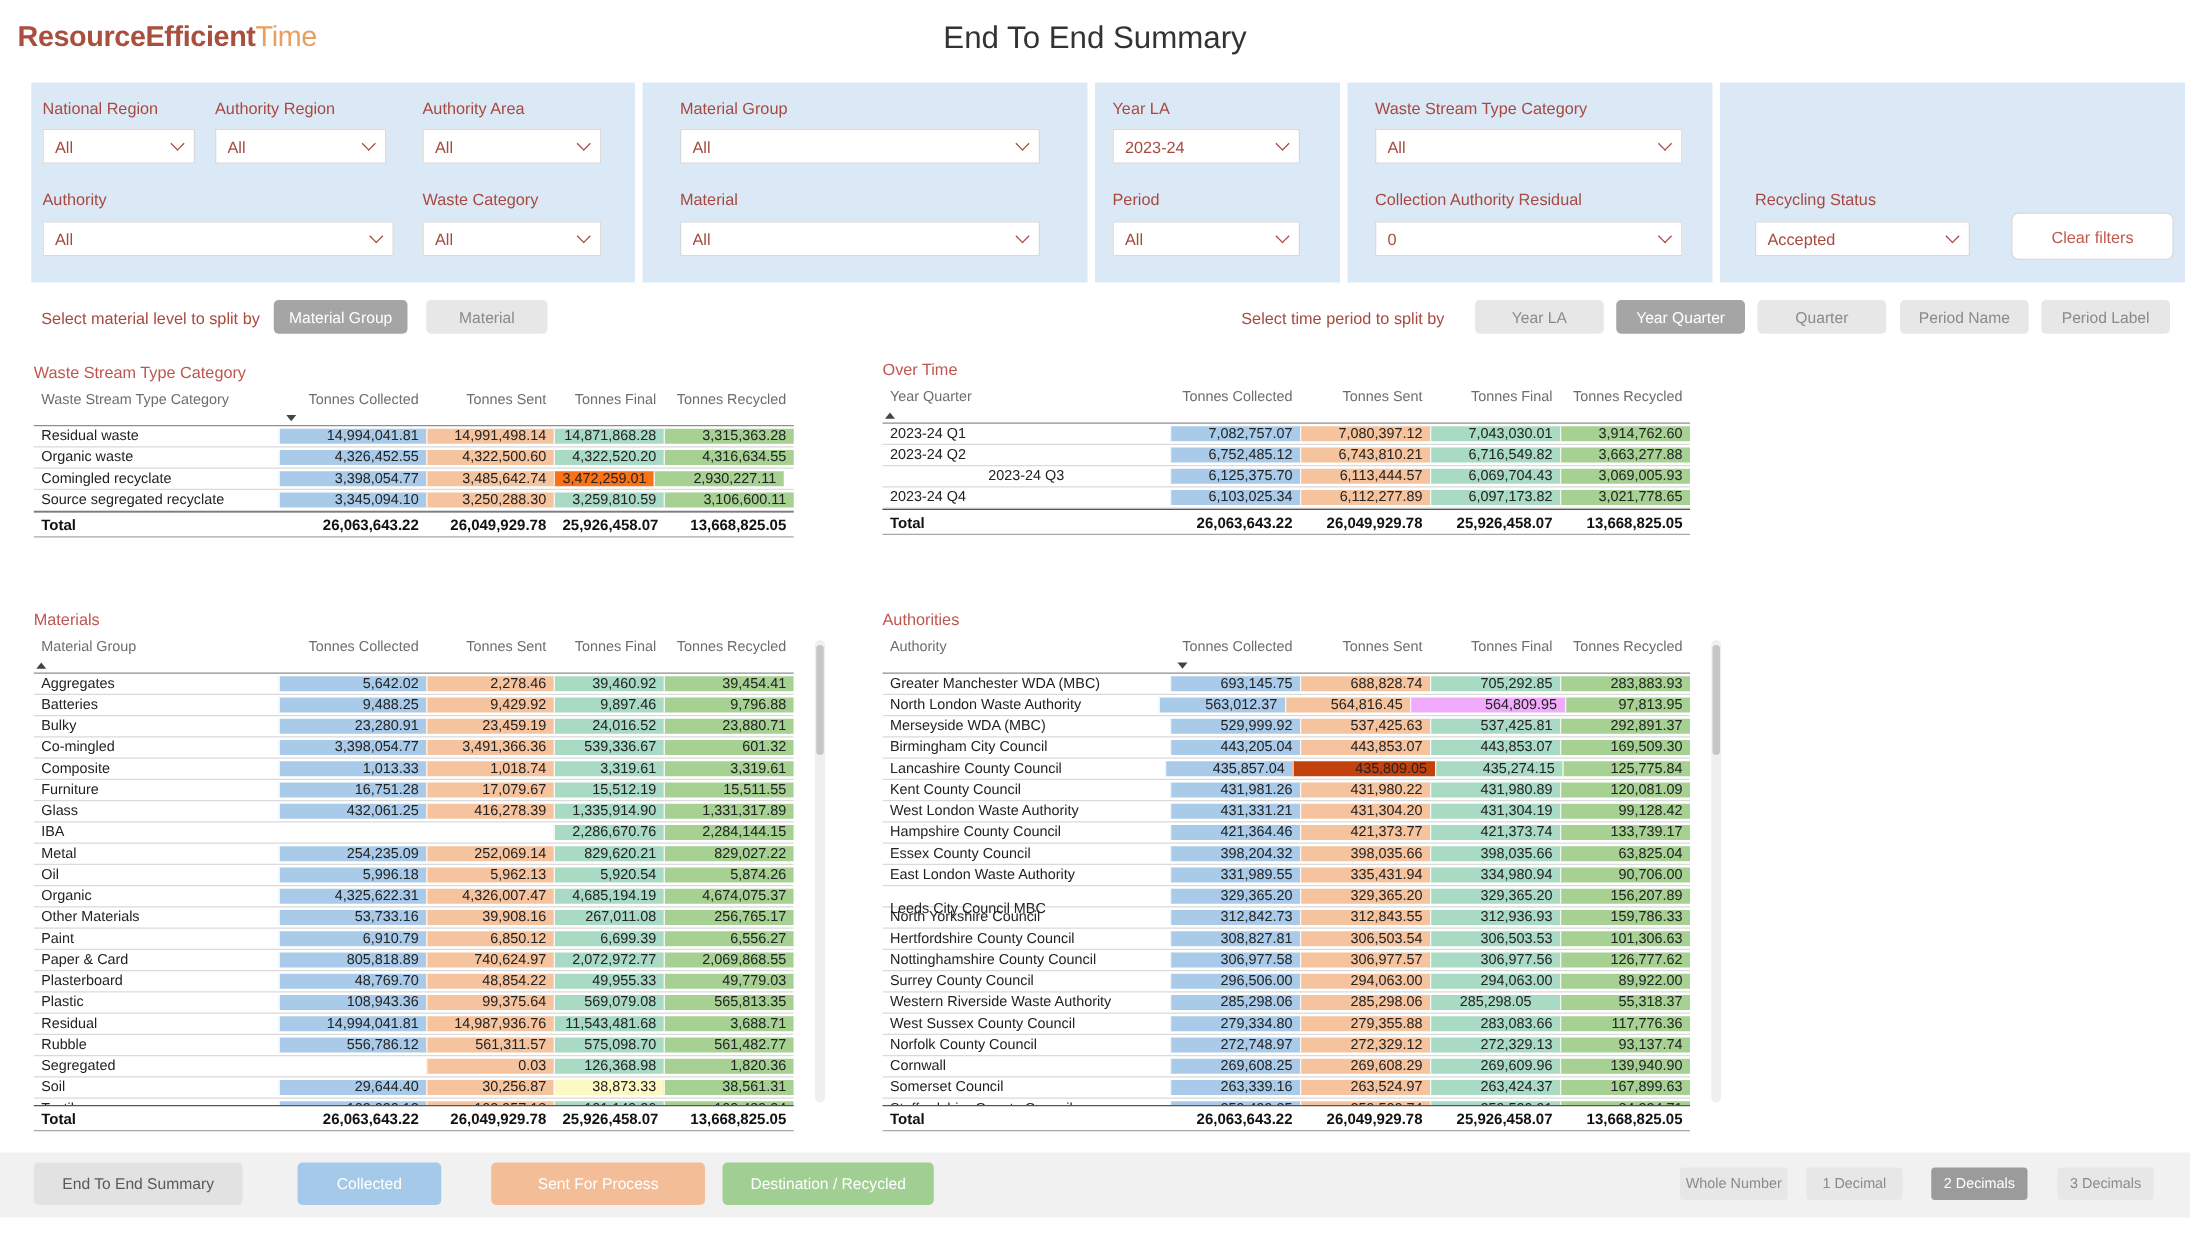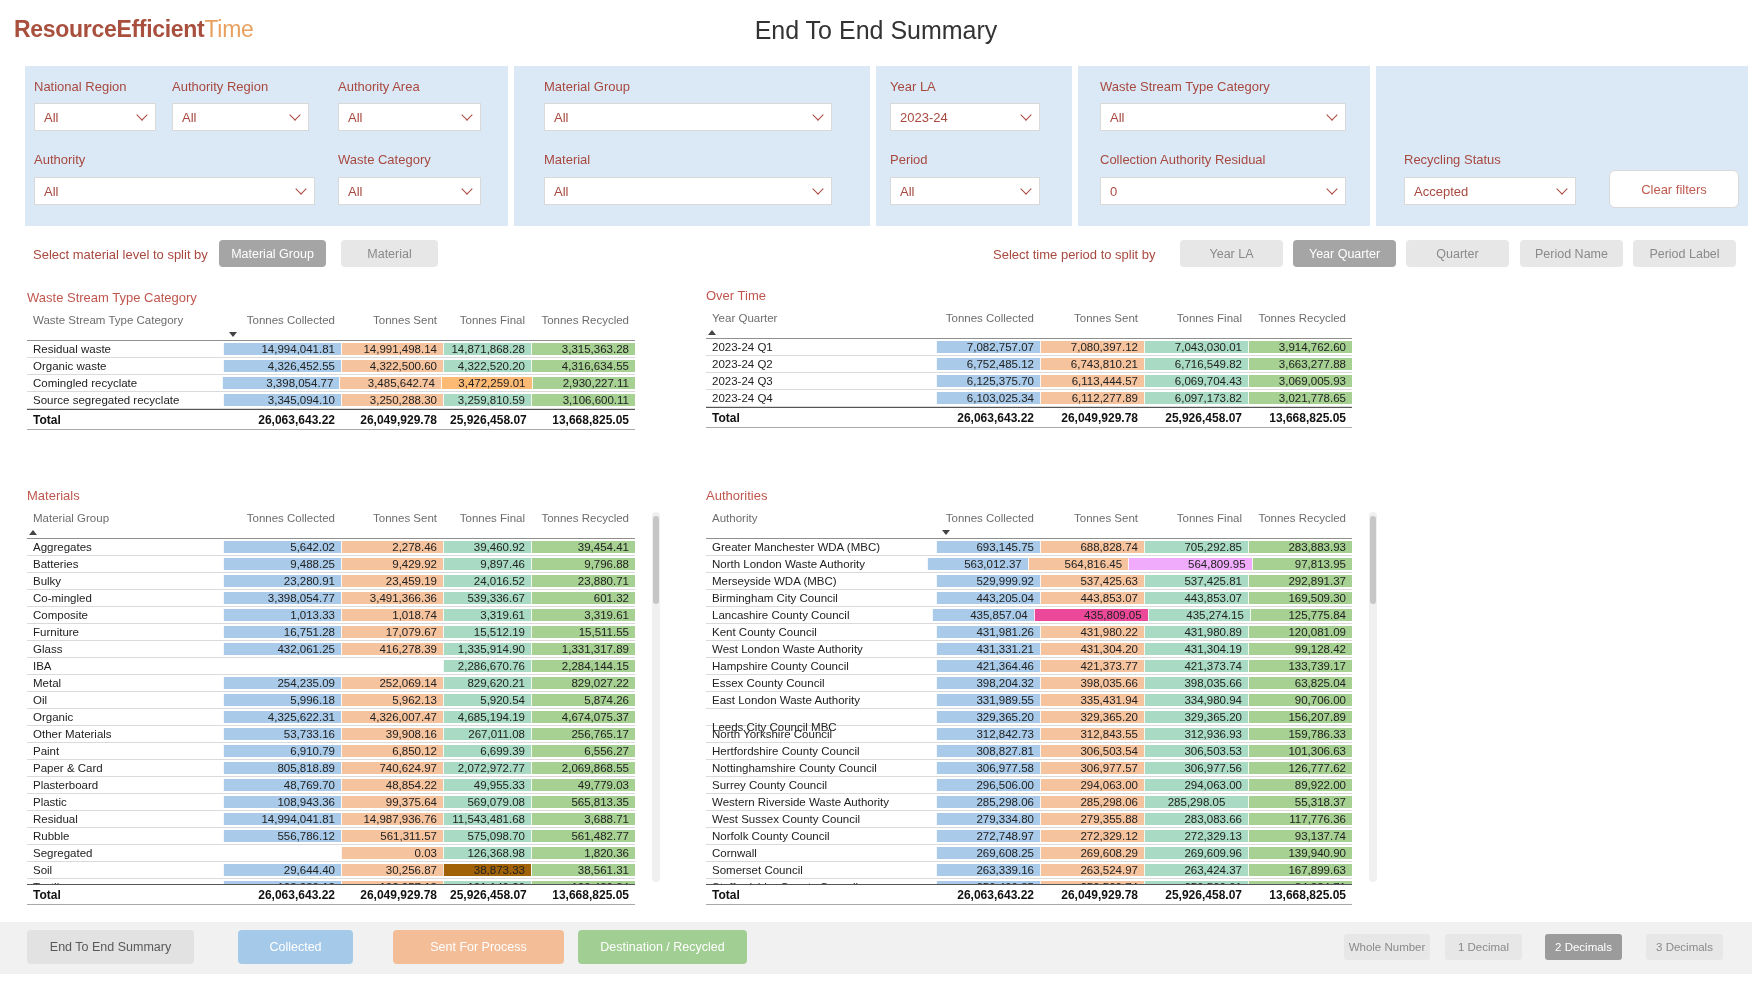--- a/index.html
+++ b/index.html
@@ -165,21 +165,21 @@
         <div class="cell ncell" style="width: 196px;">Organic waste</div>
         <div class="cell vcell" style="width: 118px; background: rgb(169, 203, 233);">4,326,452.55</div>
         <div class="cell vcell" style="width: 102px; background: rgb(245, 195, 158);">4,322,500.60</div>
         <div class="cell vcell" style="width: 88px; background: rgb(169, 219, 196);">4,322,520.20</div>
         <div class="cell vcell" style="width: 104px; background: rgb(166, 209, 147);">4,316,634.55</div>
       </div>
       <div class="trow">
         <div class="cell ncell" style="width: 196px;">Comingled recyclate</div>
         <div class="cell vcell" style="width: 118px; background: rgb(169, 203, 233);">3,398,054.77</div>
         <div class="cell vcell" style="width: 102px; background: rgb(245, 195, 158);">3,485,642.74</div>
-        <div class="cell vcell" style="width: 91px; background: #fdba74;">3,472,259.01</div>
+        <div class="cell vcell" style="width: 80px; background: #f97316;">3,472,259.01</div>
         <div class="cell vcell" style="width: 104px; background: rgb(166, 209, 147);">2,930,227.11</div>
       </div>
       <div class="trow">
         <div class="cell ncell" style="width: 196px;">Source segregated recyclate</div>
         <div class="cell vcell" style="width: 118px; background: rgb(169, 203, 233);">3,345,094.10</div>
         <div class="cell vcell" style="width: 102px; background: rgb(245, 195, 158);">3,250,288.30</div>
         <div class="cell vcell" style="width: 88px; background: rgb(169, 219, 196);">3,259,810.59</div>
         <div class="cell vcell" style="width: 104px; background: rgb(166, 209, 147);">3,106,600.11</div>
       </div>
     </div>
@@ -213,21 +213,21 @@
         <div class="cell vcell" style="width: 104px; background: rgb(166, 209, 147);">3,914,762.60</div>
       </div>
       <div class="trow">
         <div class="cell ncell" style="width: 230px;">2023-24 Q2</div>
         <div class="cell vcell" style="width: 104px; background: rgb(169, 203, 233);">6,752,485.12</div>
         <div class="cell vcell" style="width: 104px; background: rgb(245, 195, 158);">6,743,810.21</div>
         <div class="cell vcell" style="width: 104px; background: rgb(169, 219, 196);">6,716,549.82</div>
         <div class="cell vcell" style="width: 104px; background: rgb(166, 209, 147);">3,663,277.88</div>
       </div>
       <div class="trow">
-        <div class="cell ncell" style="width: 230px;">2023-24 Q3</div>
+        <div class="cell ncell" style="width: 230px; text-align: center;">2023-24 Q3</div>
         <div class="cell vcell" style="width: 104px; background: rgb(169, 203, 233);">6,125,375.70</div>
         <div class="cell vcell" style="width: 104px; background: rgb(245, 195, 158);">6,113,444.57</div>
         <div class="cell vcell" style="width: 104px; background: rgb(169, 219, 196);">6,069,704.43</div>
         <div class="cell vcell" style="width: 104px; background: rgb(166, 209, 147);">3,069,005.93</div>
       </div>
       <div class="trow">
         <div class="cell ncell" style="width: 230px;">2023-24 Q4</div>
         <div class="cell vcell" style="width: 104px; background: rgb(169, 203, 233);">6,103,025.34</div>
         <div class="cell vcell" style="width: 104px; background: rgb(245, 195, 158);">6,112,277.89</div>
         <div class="cell vcell" style="width: 104px; background: rgb(169, 219, 196);">6,097,173.82</div>
@@ -386,21 +386,21 @@
         <div class="cell ncell" style="width: 196px;">Segregated</div>
         <div class="cell vcell" style="width: 118px;"></div>
         <div class="cell vcell" style="width: 102px; background: rgb(245, 195, 158);">0.03</div>
         <div class="cell vcell" style="width: 88px; background: rgb(169, 219, 196);">126,368.98</div>
         <div class="cell vcell" style="width: 104px; background: rgb(166, 209, 147);">1,820.36</div>
       </div>
       <div class="trow">
         <div class="cell ncell" style="width: 196px;">Soil</div>
         <div class="cell vcell" style="width: 118px; background: rgb(169, 203, 233);">29,644.40</div>
         <div class="cell vcell" style="width: 102px; background: rgb(245, 195, 158);">30,256.87</div>
-        <div class="cell vcell" style="width: 88px; background: #a16207;">38,873.33</div>
+        <div class="cell vcell" style="width: 88px; background: #fef9c3;">38,873.33</div>
         <div class="cell vcell" style="width: 104px; background: rgb(166, 209, 147);">38,561.31</div>
       </div>
       <div class="trow">
         <div class="cell ncell" style="width: 196px;">Textiles</div>
         <div class="cell vcell" style="width: 118px; background: rgb(169, 203, 233);">103,030.12</div>
         <div class="cell vcell" style="width: 102px; background: rgb(245, 195, 158);">102,957.18</div>
         <div class="cell vcell" style="width: 88px; background: rgb(169, 219, 196);">101,149.26</div>
         <div class="cell vcell" style="width: 104px; background: rgb(166, 209, 147);">100,489.34</div>
       </div>
     </div>
@@ -453,21 +453,21 @@
       <div class="trow">
         <div class="cell ncell" style="width: 230px;">Birmingham City Council</div>
         <div class="cell vcell" style="width: 104px; background: rgb(169, 203, 233);">443,205.04</div>
         <div class="cell vcell" style="width: 104px; background: rgb(245, 195, 158);">443,853.07</div>
         <div class="cell vcell" style="width: 104px; background: rgb(169, 219, 196);">443,853.07</div>
         <div class="cell vcell" style="width: 104px; background: rgb(166, 209, 147);">169,509.30</div>
       </div>
       <div class="trow">
         <div class="cell ncell" style="width: 230px;">Lancashire County Council</div>
         <div class="cell vcell" style="width: 104px; background: rgb(169, 203, 233);">435,857.04</div>
-        <div class="cell vcell" style="width: 116px; background: #ec4899;">435,809.05</div>
+        <div class="cell vcell" style="width: 116px; background: #c2410c;">435,809.05</div>
         <div class="cell vcell" style="width: 104px; background: rgb(169, 219, 196);">435,274.15</div>
         <div class="cell vcell" style="width: 104px; background: rgb(166, 209, 147);">125,775.84</div>
       </div>
       <div class="trow">
         <div class="cell ncell" style="width: 230px;">Kent County Council</div>
         <div class="cell vcell" style="width: 104px; background: rgb(169, 203, 233);">431,981.26</div>
         <div class="cell vcell" style="width: 104px; background: rgb(245, 195, 158);">431,980.22</div>
         <div class="cell vcell" style="width: 104px; background: rgb(169, 219, 196);">431,980.89</div>
         <div class="cell vcell" style="width: 104px; background: rgb(166, 209, 147);">120,081.09</div>
       </div>

